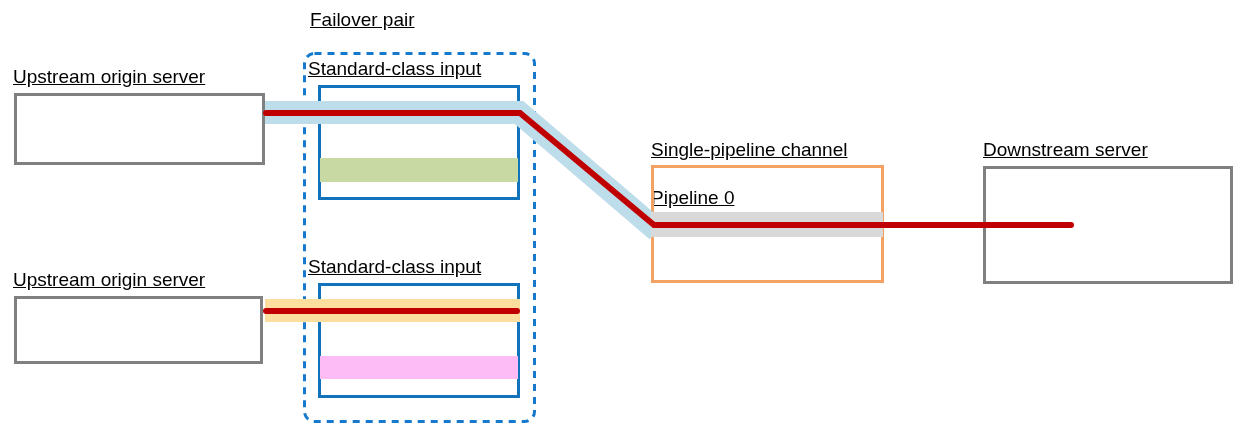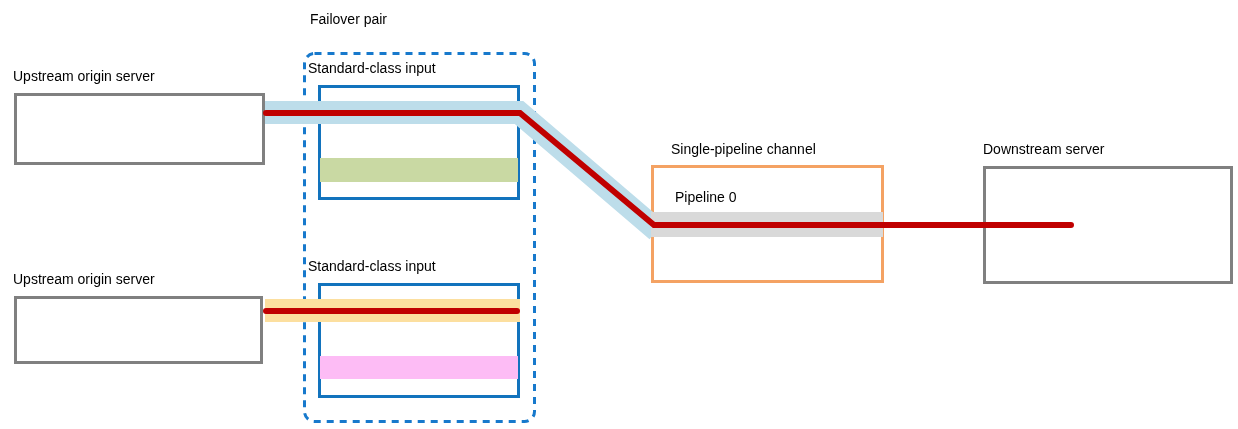--- a/index.html
+++ b/index.html
@@ -7,23 +7,24 @@
   .canvas{
     position:relative;
     width:1238px;height:429px;
     background:#ffffff;
     font-family:"Liberation Sans", sans-serif;
     color:#000;
     overflow:hidden;
   }
   .label{
     position:absolute;
-    font-size:14px;
+    font-size:19px;
     line-height:23px;
     white-space:nowrap;
+    text-decoration:underline;
   }
   .label.centered{white-space:nowrap;}
   .box{
     position:absolute;
     box-sizing:border-box;
     border:3px solid #808080;
     background:transparent;
   }
   svg.overlay{
     position:absolute;
@@ -40,23 +41,23 @@
   <div class="label" style="left: 310px; top: 8px; color: rgb(0, 0, 0);">Failover pair</div>
 
   <div class="label" style="left:13px;top:65px;">Upstream origin server</div>
 
   <div class="label centered" style="left:308px;top:57px;width:222px;">Standard-class input</div>
 
   <div class="label" style="left:13px;top:268px;">Upstream origin server</div>
 
   <div class="label centered" style="left:308px;top:255px;width:222px;">Standard-class input</div>
 
-  <div class="label centered" style="left:671px;top:138px;width:233px;">Single-pipeline channel</div>
+  <div class="label centered" style="left:651px;top:138px;width:233px;">Single-pipeline channel</div>
 
-  <div class="label centered" style="left:651px;top:186px;width:188px;margin-left:24px;">Pipeline 0</div>
+  <div class="label centered" style="left:651px;top:186px;width:188px;">Pipeline 0</div>
 
   <div class="label centered" style="left:983px;top:138px;width:250px;">Downstream server</div>
 
   <div class="box" style="left: 14px; top: 93px; width: 251px; height: 72px; border-color: rgb(128, 128, 128);"></div>
 
   <div class="box" style="left: 14px; top: 296px; width: 249px; height: 68px; border-color: rgb(128, 128, 128);"></div>
 
   <div class="box" style="left: 318px; top: 85px; width: 202px; height: 115px; border-color: rgb(18, 115, 189);"></div>
 
   <div class="box" style="left: 318px; top: 283px; width: 202px; height: 115px; border-color: rgb(18, 115, 189);"></div>

